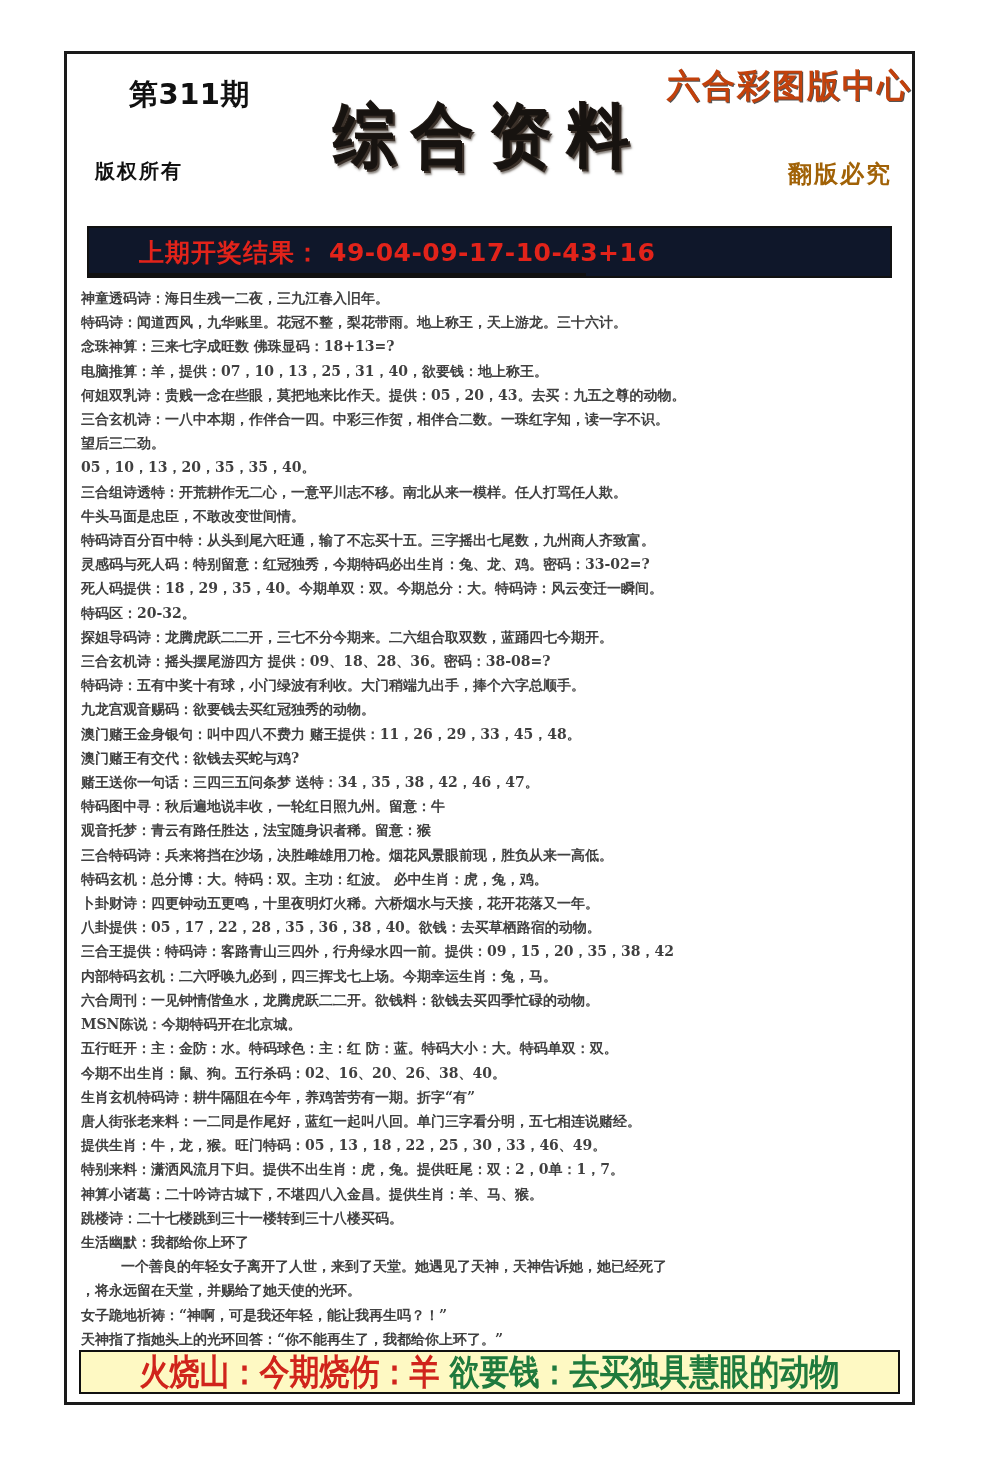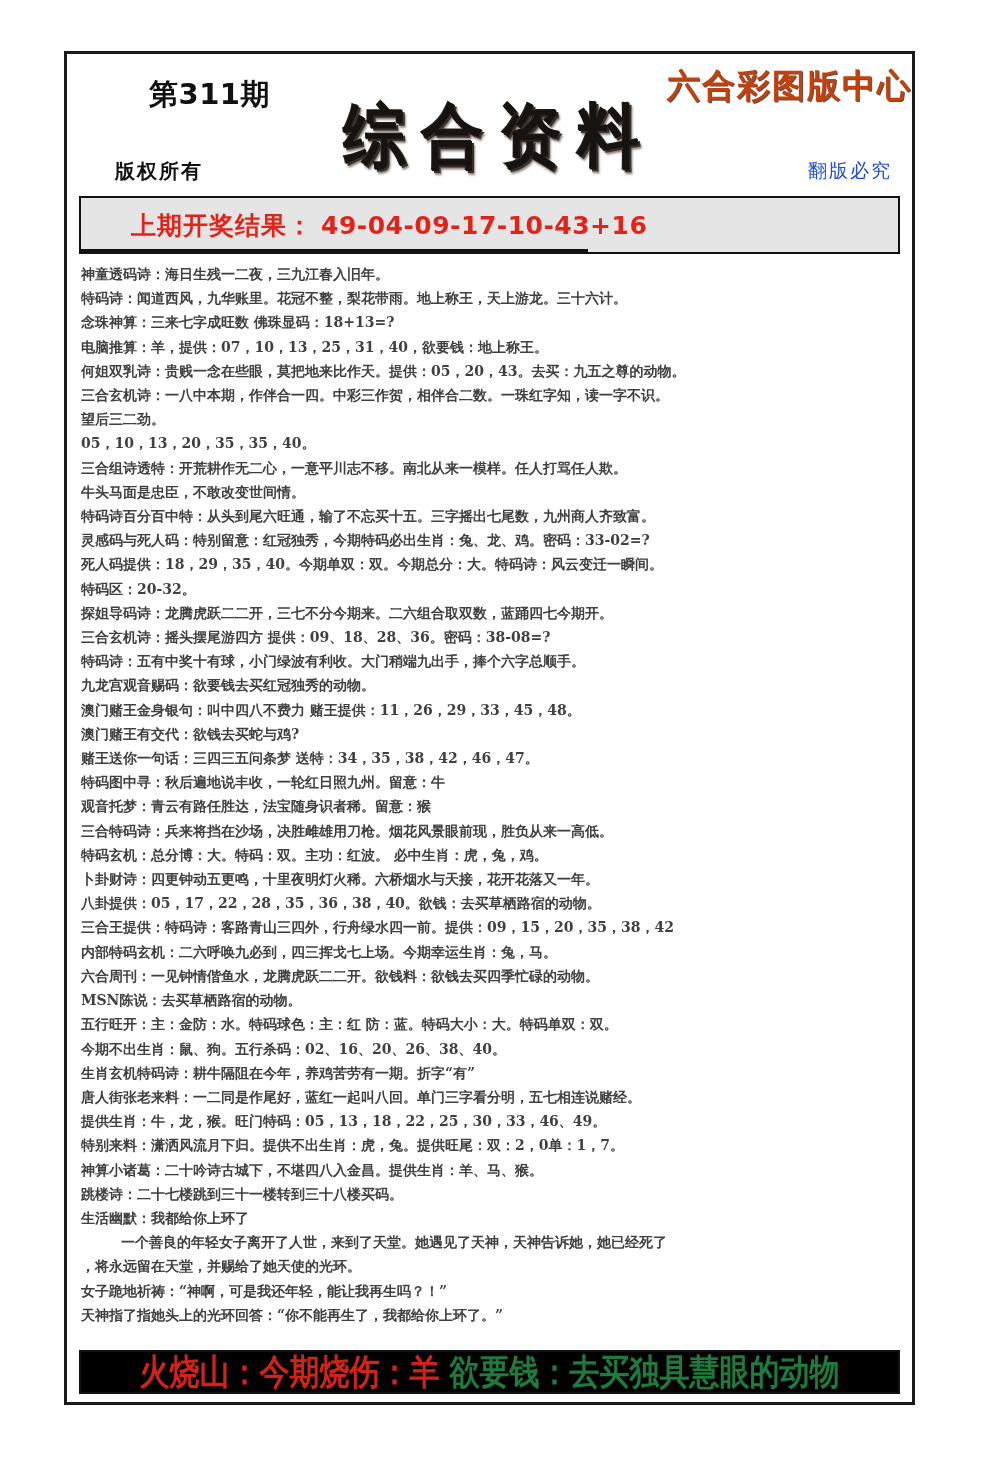--- a/index.html
+++ b/index.html
@@ -32,22 +32,21 @@
     width: 851px;
     height: 1354px;
     border: 3px solid #1a1a1a;
     box-sizing: border-box;
     background: #ffffff;
   }
 
   
   .masthead {
     position: relative;
-    height: 142px;
-    margin-left: 20px;
+    height: 172px;
   }
   .issue-no {
     position: absolute;
     left: 62px;
     top: 21px;
     font-size: 29px;
     font-weight: 700;
     color: #111111;
     letter-spacing: 0.5px;
     font-family: "DejaVu Sans", "Liberation Sans", sans-serif;
@@ -61,23 +60,23 @@
     font-weight: 700;
     color: #111111;
     letter-spacing: 2px;
     font-family: "DejaVu Serif", "Liberation Serif", serif;
     white-space: nowrap;
   }
   .copyright-right {
     position: absolute;
     right: 20px;
     top: 104px;
-    font-size: 19px;
-    font-weight: 400;
-    color: #1d4ed8;
+    font-size: 24px;
+    font-weight: 700;
+    color: #a16207;
     letter-spacing: 2px;
     font-family: "DejaVu Serif", "Liberation Serif", serif;
     white-space: nowrap;
   }
   .brand-top {
     position: absolute;
     left: 0; right: 0;
     top: 10px;
     text-align: right;
     font-size: 33px;
@@ -103,25 +102,25 @@
        3px 3px 2px rgba(40,30,20,0.55),
        -1px -1px 0 #241d18;
     transform: scaleY(1.12);
     transform-origin: center top;
     white-space: nowrap;
   }
 
   
   .result-bar {
     position: relative;
-    margin: 0 12px;
-    height: 58px;
+    margin: 0 20px;
+    height: 52px;
     border: 2px solid #111111;
     box-sizing: border-box;
-    background: #e5e5e5;
+    background: #0f172a;
   }
   .result-bar-inner {
     position: absolute;
     left: 50px;
     top: 50%;
     transform: translateY(-50%);
     white-space: nowrap;
   }
   .result-label {
     font-size: 25px;
@@ -170,21 +169,21 @@
 
   
   .bottom-banner {
     position: absolute;
     left: 12px;
     right: 12px;
     bottom: 8px;
     height: 44px;
     border: 2px solid #111111;
     box-sizing: border-box;
-    background: #000000;
+    background: #fef9c3;
     display: flex;
     align-items: center;
     justify-content: center;
     overflow: hidden;
   }
   .banner-red {
     font-size: 30px;
     font-weight: 700;
     color: #d0241b;
     font-family: "DejaVu Serif", "Liberation Serif", serif;
@@ -248,21 +247,21 @@
       <div class="line">赌王送你一句话：三四三五问条梦  送特：34，35，38，42，46，47。</div>
       <div class="line">特码图中寻：秋后遍地说丰收，一轮红日照九州。留意：牛</div>
       <div class="line">观音托梦：青云有路任胜达，法宝随身识者稀。留意：猴</div>
       <div class="line">三合特码诗：兵来将挡在沙场，决胜雌雄用刀枪。烟花风景眼前现，胜负从来一高低。</div>
       <div class="line">特码玄机：总分博：大。特码：双。主功：红波。 必中生肖：虎，兔，鸡。</div>
       <div class="line">卜卦财诗：四更钟动五更鸣，十里夜明灯火稀。六桥烟水与天接，花开花落又一年。</div>
       <div class="line">八卦提供：05，17，22，28，35，36，38，40。欲钱：去买草栖路宿的动物。</div>
       <div class="line">三合王提供：特码诗：客路青山三四外，行舟绿水四一前。提供：09，15，20，35，38，42</div>
       <div class="line">内部特码玄机：二六呼唤九必到，四三挥戈七上场。今期幸运生肖：兔，马。</div>
       <div class="line">六合周刊：一见钟情偕鱼水，龙腾虎跃二二开。欲钱料：欲钱去买四季忙碌的动物。</div>
-      <div class="line">MSN陈说：去买草栖路宿的动物。</div>
+      <div class="line">MSN陈说：今期特码开在北京城。</div>
       <div class="line">五行旺开：主：金防：水。特码球色：主：红 防：蓝。特码大小：大。特码单双：双。</div>
       <div class="line">今期不出生肖：鼠、狗。五行杀码：02、16、20、26、38、40。</div>
       <div class="line">生肖玄机特码诗：耕牛隔阻在今年，养鸡苦劳有一期。折字“有”</div>
       <div class="line">唐人街张老来料：一二同是作尾好，蓝红一起叫八回。单门三字看分明，五七相连说赌经。</div>
       <div class="line">提供生肖：牛，龙，猴。旺门特码：05，13，18，22，25，30，33，46、49。</div>
       <div class="line">特别来料：潇洒风流月下归。提供不出生肖：虎，兔。提供旺尾：双：2，0单：1，7。</div>
       <div class="line">神算小诸葛：二十吟诗古城下，不堪四八入金昌。提供生肖：羊、马、猴。</div>
       <div class="line">跳楼诗：二十七楼跳到三十一楼转到三十八楼买码。</div>
       <div class="line">生活幽默：我都给你上环了</div>
 

